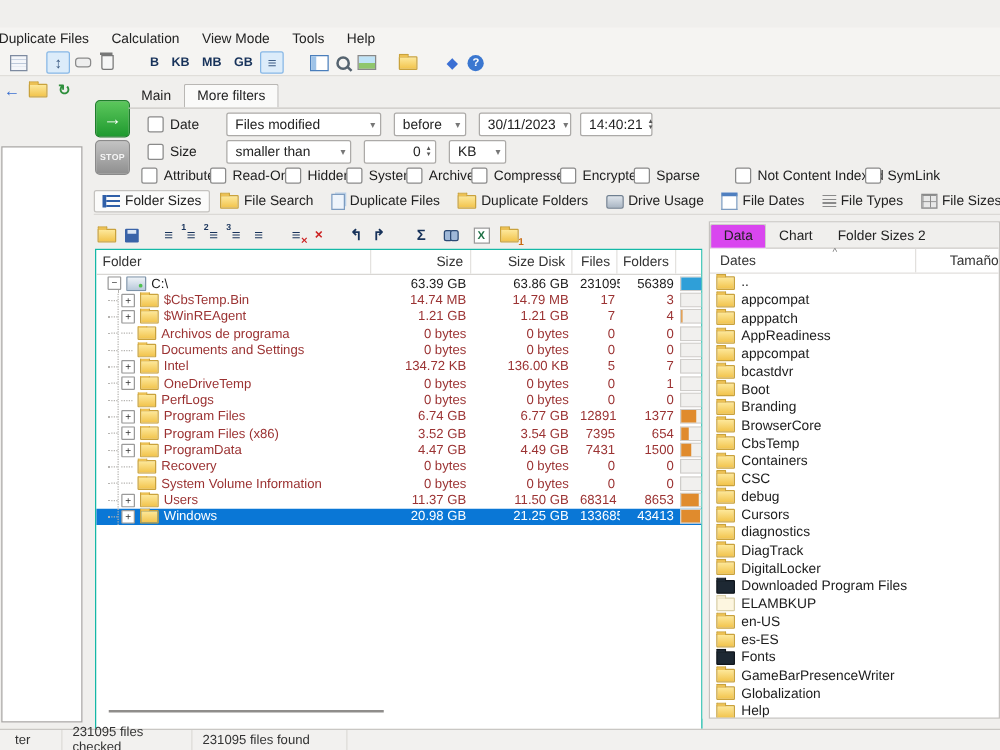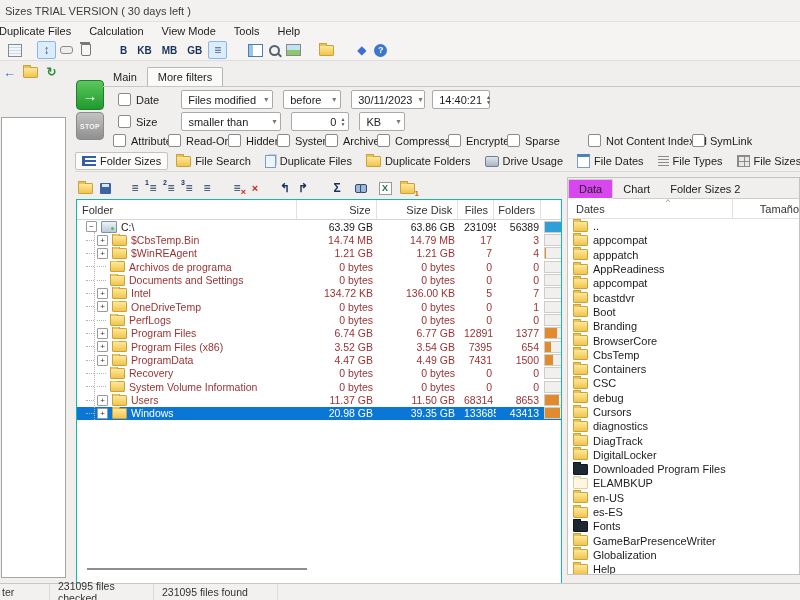--- a/index.html
+++ b/index.html
@@ -140,30 +140,27 @@
   .sp-h2{padding-left:27px;}
   .sort-caret{position:absolute;left:98px;top:-2px;font-size:8px;color:#777;}
   .sp-list{overflow:hidden;height:357px;}
   .sp-item{display:flex;align-items:center;height:14.3px;padding-left:5px;}
   .sp-item .folder-ico{margin-right:5px;}
 
   
   .statusbar{left:0;top:583px;width:800px;height:17px;background:#f2f1ef;border-top:1px solid #c9c7c4;
              display:flex;align-items:center;font-size:10.5px;color:#333;box-sizing:border-box;}
   .sseg{height:100%;display:flex;align-items:center;border-right:1px solid #dddbd8;box-sizing:border-box;padding:0 8px;}
-  .sseg:first-child{width:50px;padding-left:2px;}
+  .sseg:first-child{width:50px;padding-left:12px;}
 </style>
 </head>
 <body>
 
 <div class="screen">
 
-  <div class="abs titlebar">
-    <span>Sizes  TRIAL VERSION ( 30 days left )</span>
-  </div>
 
   <div class="abs menubar">
       <div class="wrap">
         <div class="menu-item">Duplicate Files</div>
         <div class="menu-item">Calculation</div>
         <div class="menu-item">View Mode</div>
         <div class="menu-item">Tools</div>
         <div class="menu-item">Help</div>
       </div>
     </div>
@@ -225,21 +222,21 @@
   <div class="abs filter-tabs">
     <span class="ftab">Main</span>
     <span class="ftab active">More filters</span>
   </div>
   <div class="abs tabline"></div>
 
   <div class="frow" style="left:118px;top:90px;">
     <span class="chk"></span>
     <span>Date</span>
     <span style="width:22px"></span>
-    <span class="combo" style="width:92px">
+    <span class="combo" style="width:124px">
       <span>Files modified</span>
         <span class="chev">▾</span>
     </span>
     <span style="width:10px"></span>
     <span class="combo" style="width:58px">
       <span>before</span>
         <span class="chev">▾</span>
     </span>
     <span style="width:10px"></span>
     <span class="combo" style="width:74px">
@@ -657,21 +654,21 @@
           </div>
         </div>
         <div class="trow sel">
           <div class="cell c-folder">
             <span class="dash"></span>
             <span class="expander">+</span>
             <span class="folder-ico"></span>
             <span class="flabel">Windows</span>
           </div>
           <div class="cell c-size">20.98 GB</div>
-          <div class="cell c-sdisk">39.35 GB</div>
+          <div class="cell c-sdisk">21.25 GB</div>
           <div class="cell c-files">133685</div>
           <div class="cell c-folders">43413</div>
           <div class="cell c-bar">
             <span class="barbox">
               <span class="barfill" style="width: 90%; background: rgb(224, 139, 45);"></span>
             </span>
           </div>
         </div>
       </div>
     <div class="hthumb"></div>

